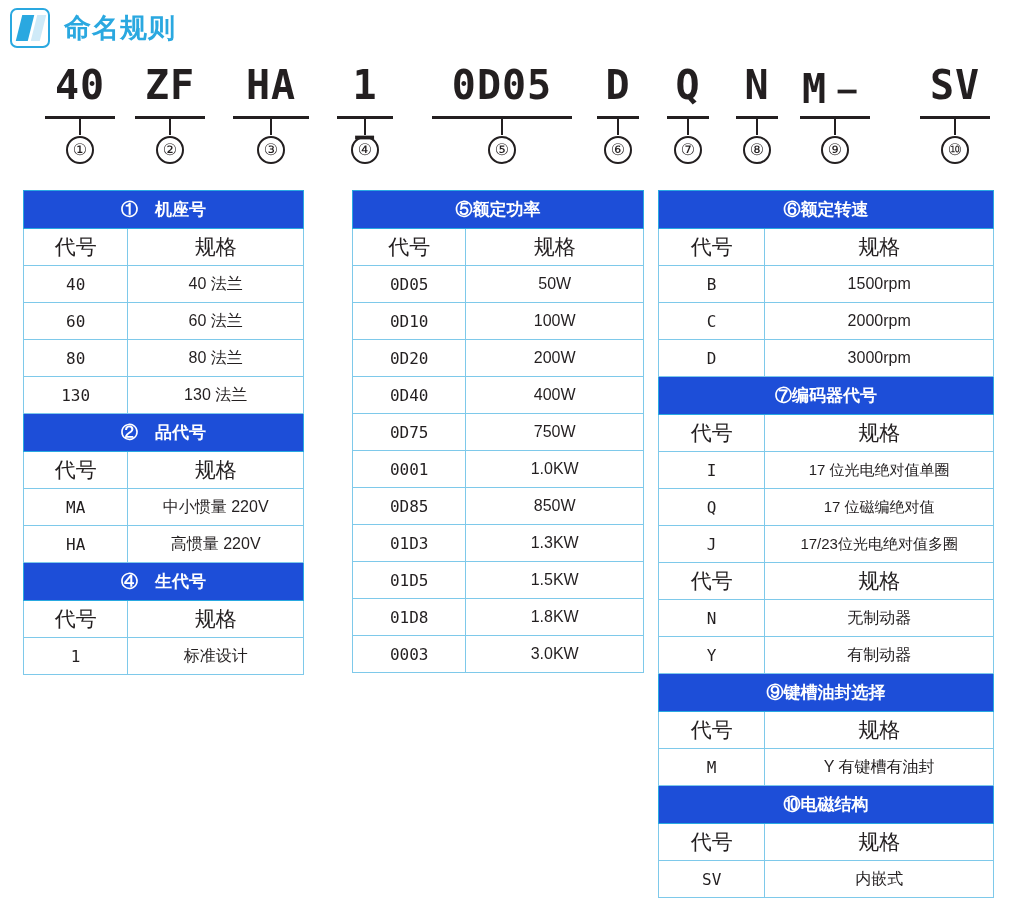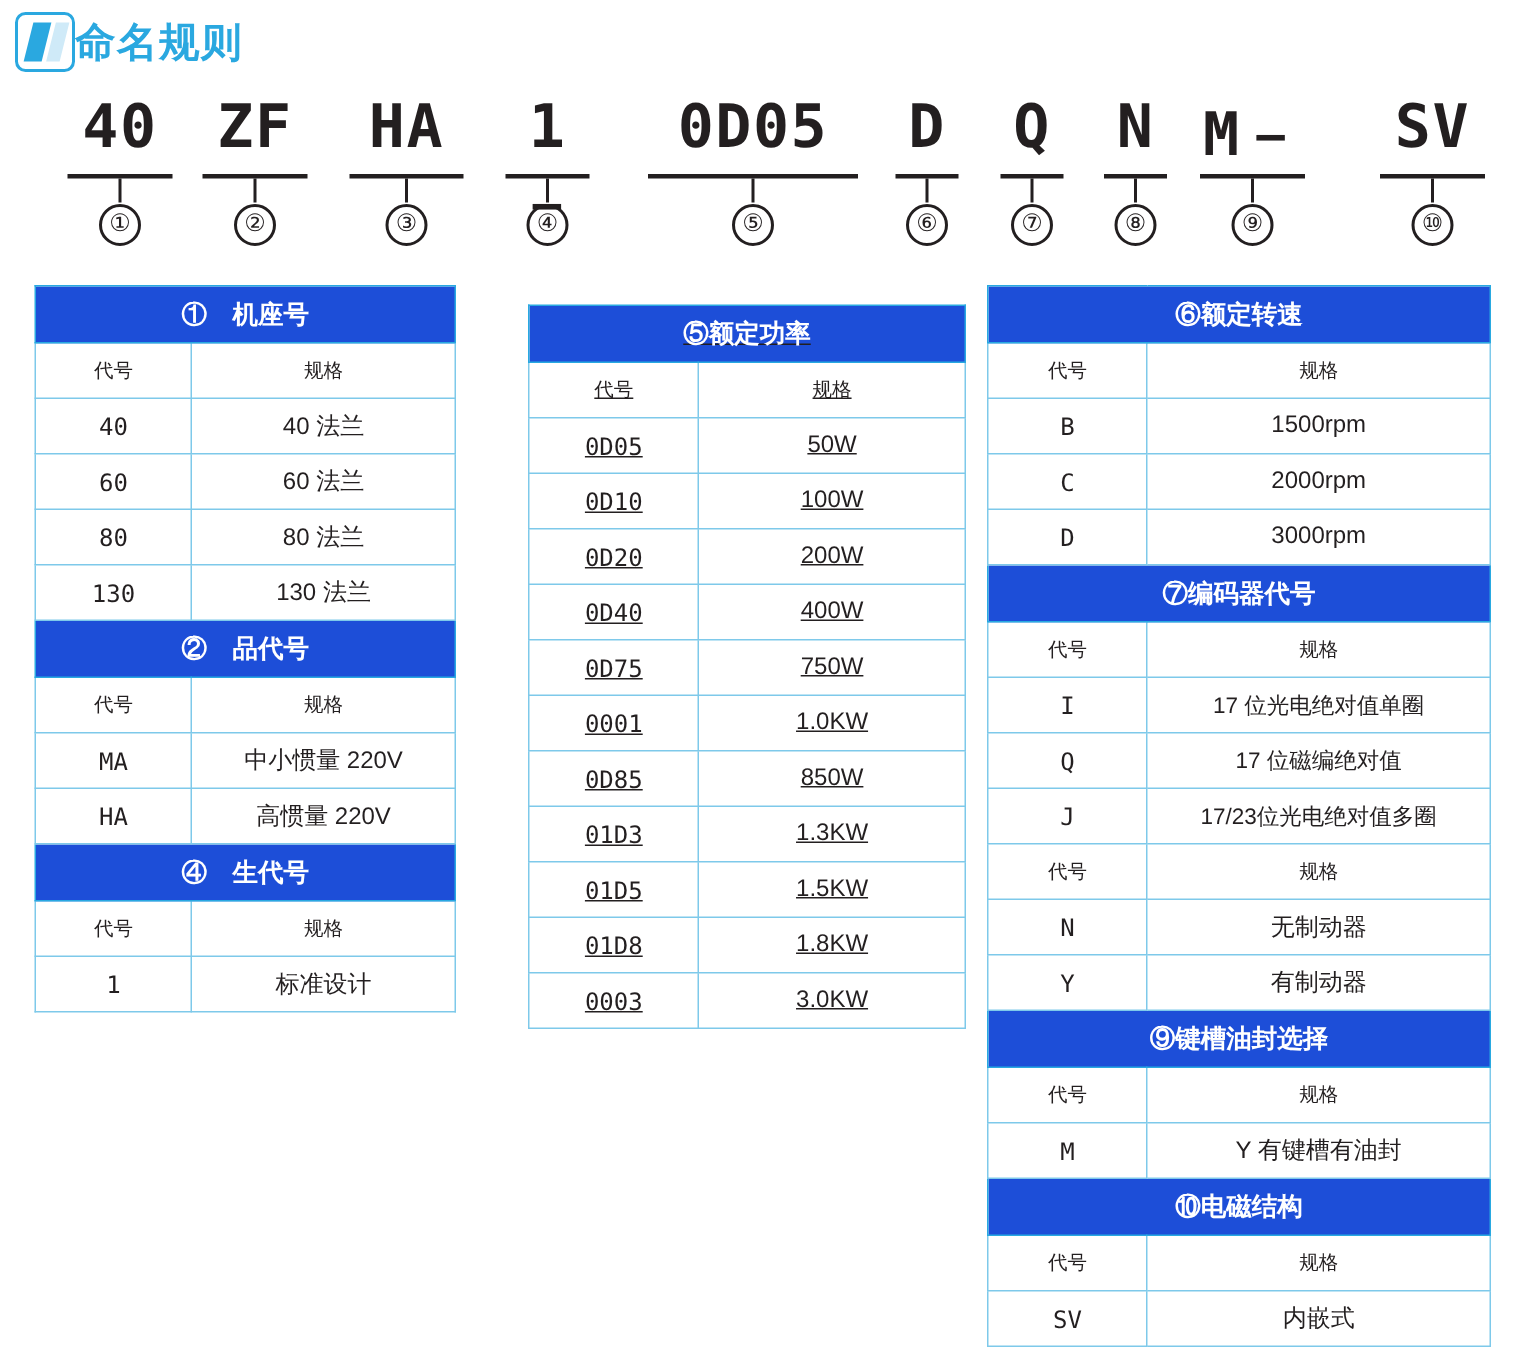--- a/index.html
+++ b/index.html
@@ -16,20 +16,21 @@
     overflow: hidden;
   }
 
   
   .header {
     position: absolute;
     left: 10px;
     top: 8px;
     display: flex;
     align-items: center;
+    gap: 14px;
   }
   .header-icon {
     width: 40px;
     height: 40px;
     border: 2px solid #2aa8e0;
     border-radius: 7px;
     box-sizing: border-box;
     position: relative;
     background: #ffffff;
   }
@@ -123,21 +124,21 @@
   .tbl .hdr {
     background: #1d4ed8;
     color: #ffffff;
     font-size: 17px;
     font-weight: bold;
     border: 1px solid #29a9e1;
     height: 37px;
   }
   .tbl .sub td {
     background: #ffffff;
-    font-size: 13px;
+    font-size: 21px;
   }
   .mono {
     font-family: "DejaVu Sans Mono", monospace;
     font-size: 16px;
   }
   .small-note {
     font-size: 15px;
   }
 </style>
 </head>
@@ -245,21 +246,21 @@
         <tr class="sub">
           <td>代号</td>
           <td>规格</td>
         </tr>
         <tr>
           <td class="mono">1</td>
           <td>标准设计</td>
         </tr>
       </tbody>
     </table>
-    <table class="tbl" style="left: 352px; top: 203px; width: 292px; text-decoration: underline;">
+    <table class="tbl" style="left: 352px; top: 190px; width: 292px;">
       <colgroup>
         <col style="width: 99px;">
         <col style="width: 155px;">
       </colgroup>
       <tbody>
         <tr>
           <td class="hdr" colspan="2">⑤额定功率</td>
         </tr>
         <tr class="sub">
           <td>代号</td>

